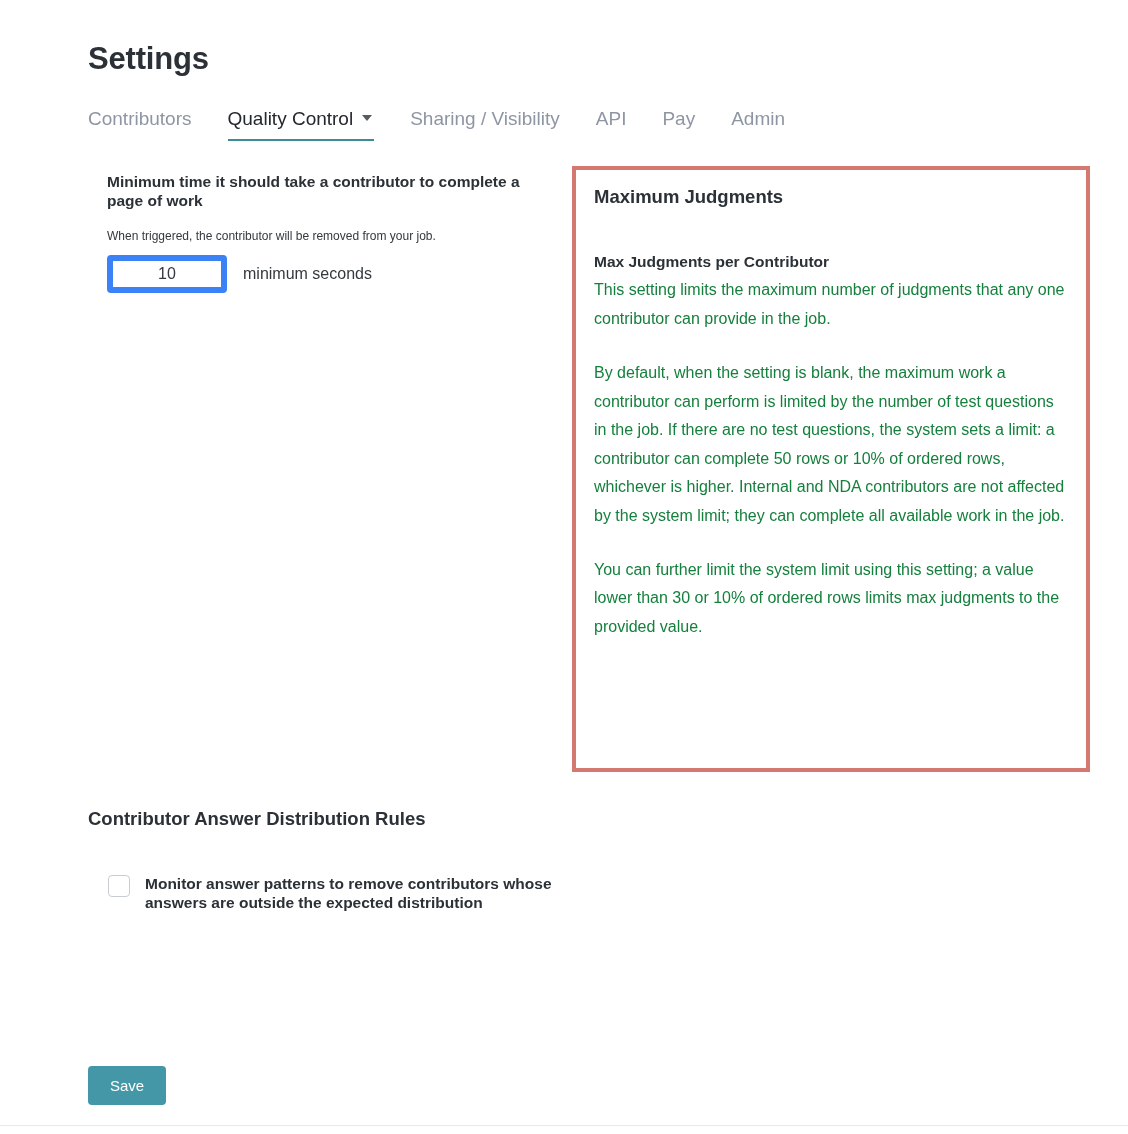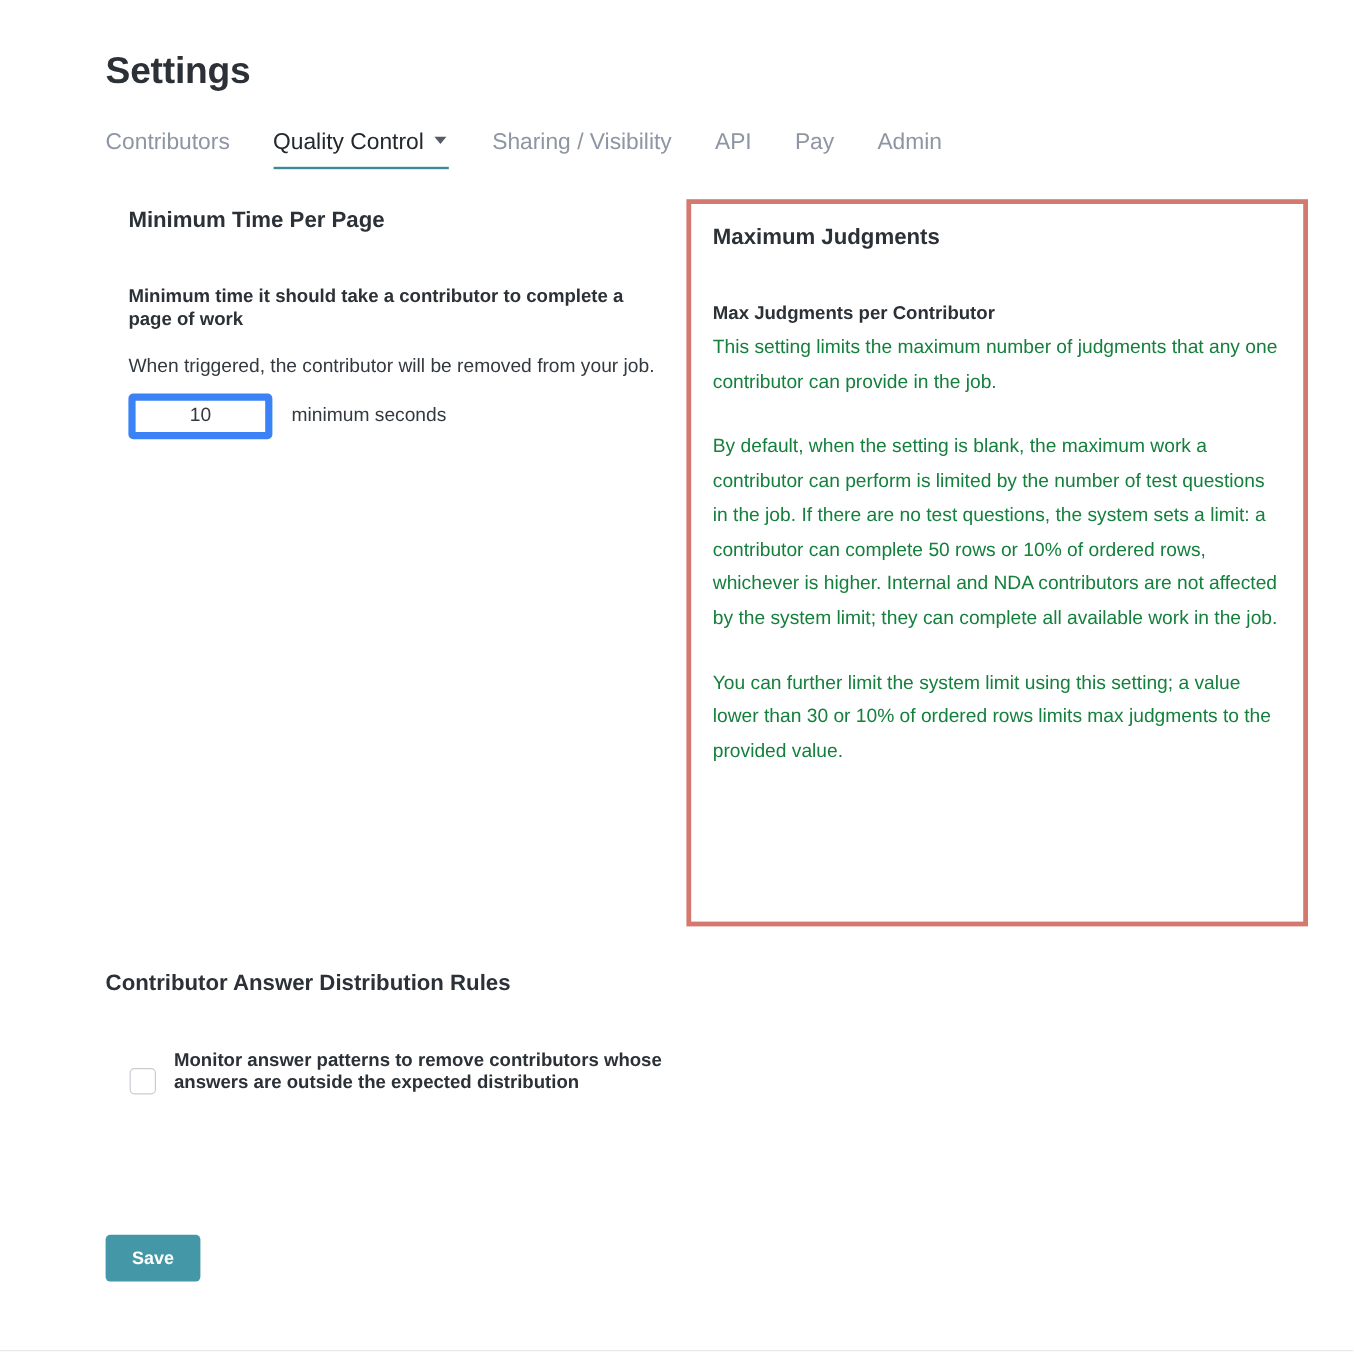--- a/index.html
+++ b/index.html
@@ -82,21 +82,21 @@
     margin: 0 0 44px 0;
   }
   .field-label {
     font-size: 15.5px;
     font-weight: bold;
     line-height: 1.24;
     color: #2b3137;
     margin: 0 0 5px 0;
   }
   .field-help {
-    font-size: 16px;
+    font-size: 12px;
     line-height: 1.72;
     color: #33393f;
     margin: 16px 0 8px 0;
   }
   .input-row {
     display: flex;
     align-items: center;
   }
   .text-input {
     box-sizing: border-box;
@@ -158,21 +158,21 @@
     width: 640px;
   }
   .dist-title {
     font-size: 18.5px;
     font-weight: bold;
     color: #2b3137;
     margin: 0 0 44px 0;
   }
   .checkbox-row {
     display: flex;
-    align-items: flex-end;
+    align-items: flex-start;
     margin-left: 20px;
   }
   .checkbox {
     box-sizing: border-box;
     flex: 0 0 auto;
     width: 22px;
     height: 22px;
     border: 1px solid #c9cdd2;
     border-radius: 4px;
     background: #fff;
@@ -185,28 +185,28 @@
     font-weight: bold;
     line-height: 1.24;
     color: #2b3137;
     max-width: 465px;
   }
 
   
   .save-button {
     position: absolute;
     left: 88px;
-    top: 1029px;
+    top: 1066px;
     background: #4397a7;
     color: #ffffff;
     border: none;
     border-radius: 4px;
     font-family: "Liberation Sans", sans-serif;
     font-size: 15px;
-    font-weight: bold;
+    font-weight: normal;
     padding: 11px 22px;
     cursor: pointer;
   }
 
   
   .bottom-rule {
     position: absolute;
     left: 0;
     top: 1125px;
     width: 1128px;
@@ -236,21 +236,20 @@
     </div>
     <div class="tab">
       <span>Pay</span>
     </div>
     <div class="tab">
       <span>Admin</span>
     </div>
   </nav>
 
   <section class="col-left">
-    <h2 class="section-title">Minimum Time Per Page</h2>
     <p class="field-label">Minimum time it should take a contributor to complete a page of work</p>
     <p class="field-help">When triggered, the contributor will be removed from your job.</p>
     <div class="input-row">
       <input class="text-input input-min-seconds" type="text" value="10" style="">
       <span class="input-suffix">minimum seconds</span>
     </div>
   </section>
 
   <section class="col-right">
     <div class="panel-inner">

